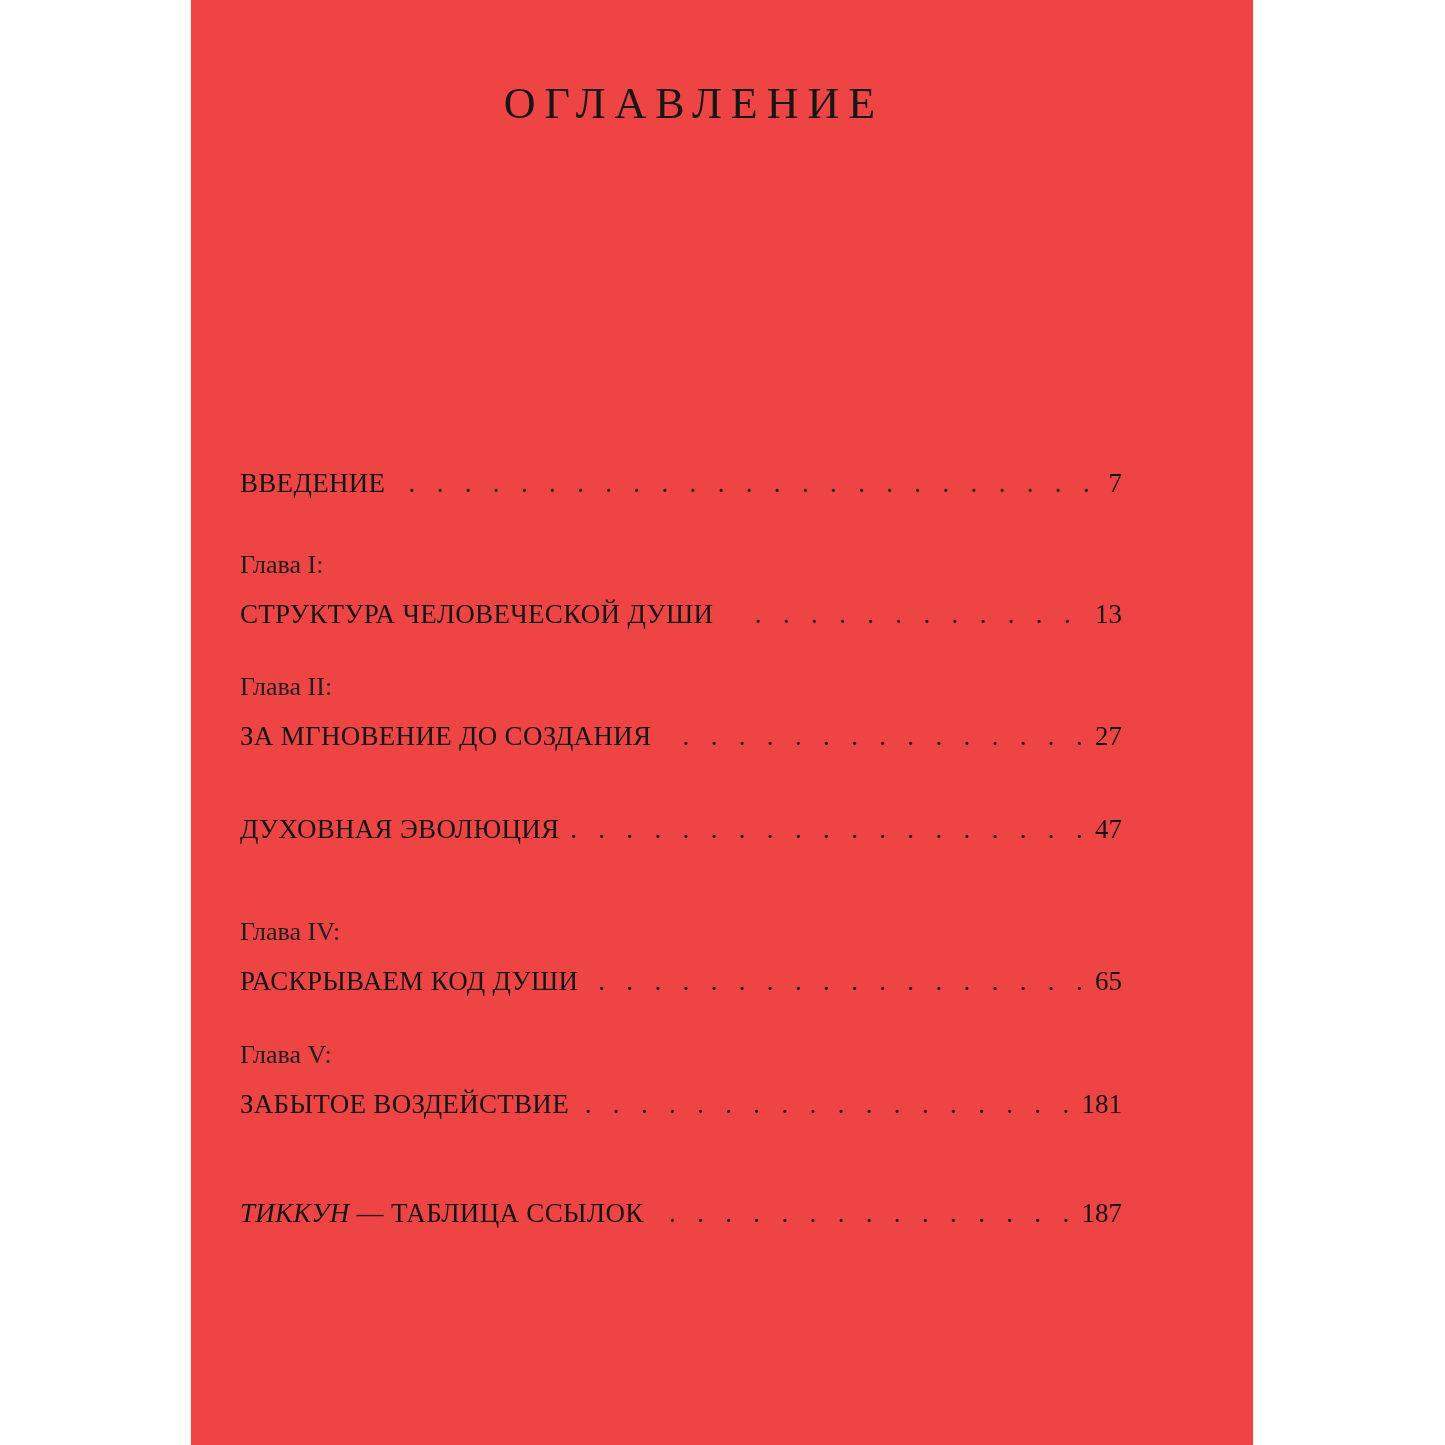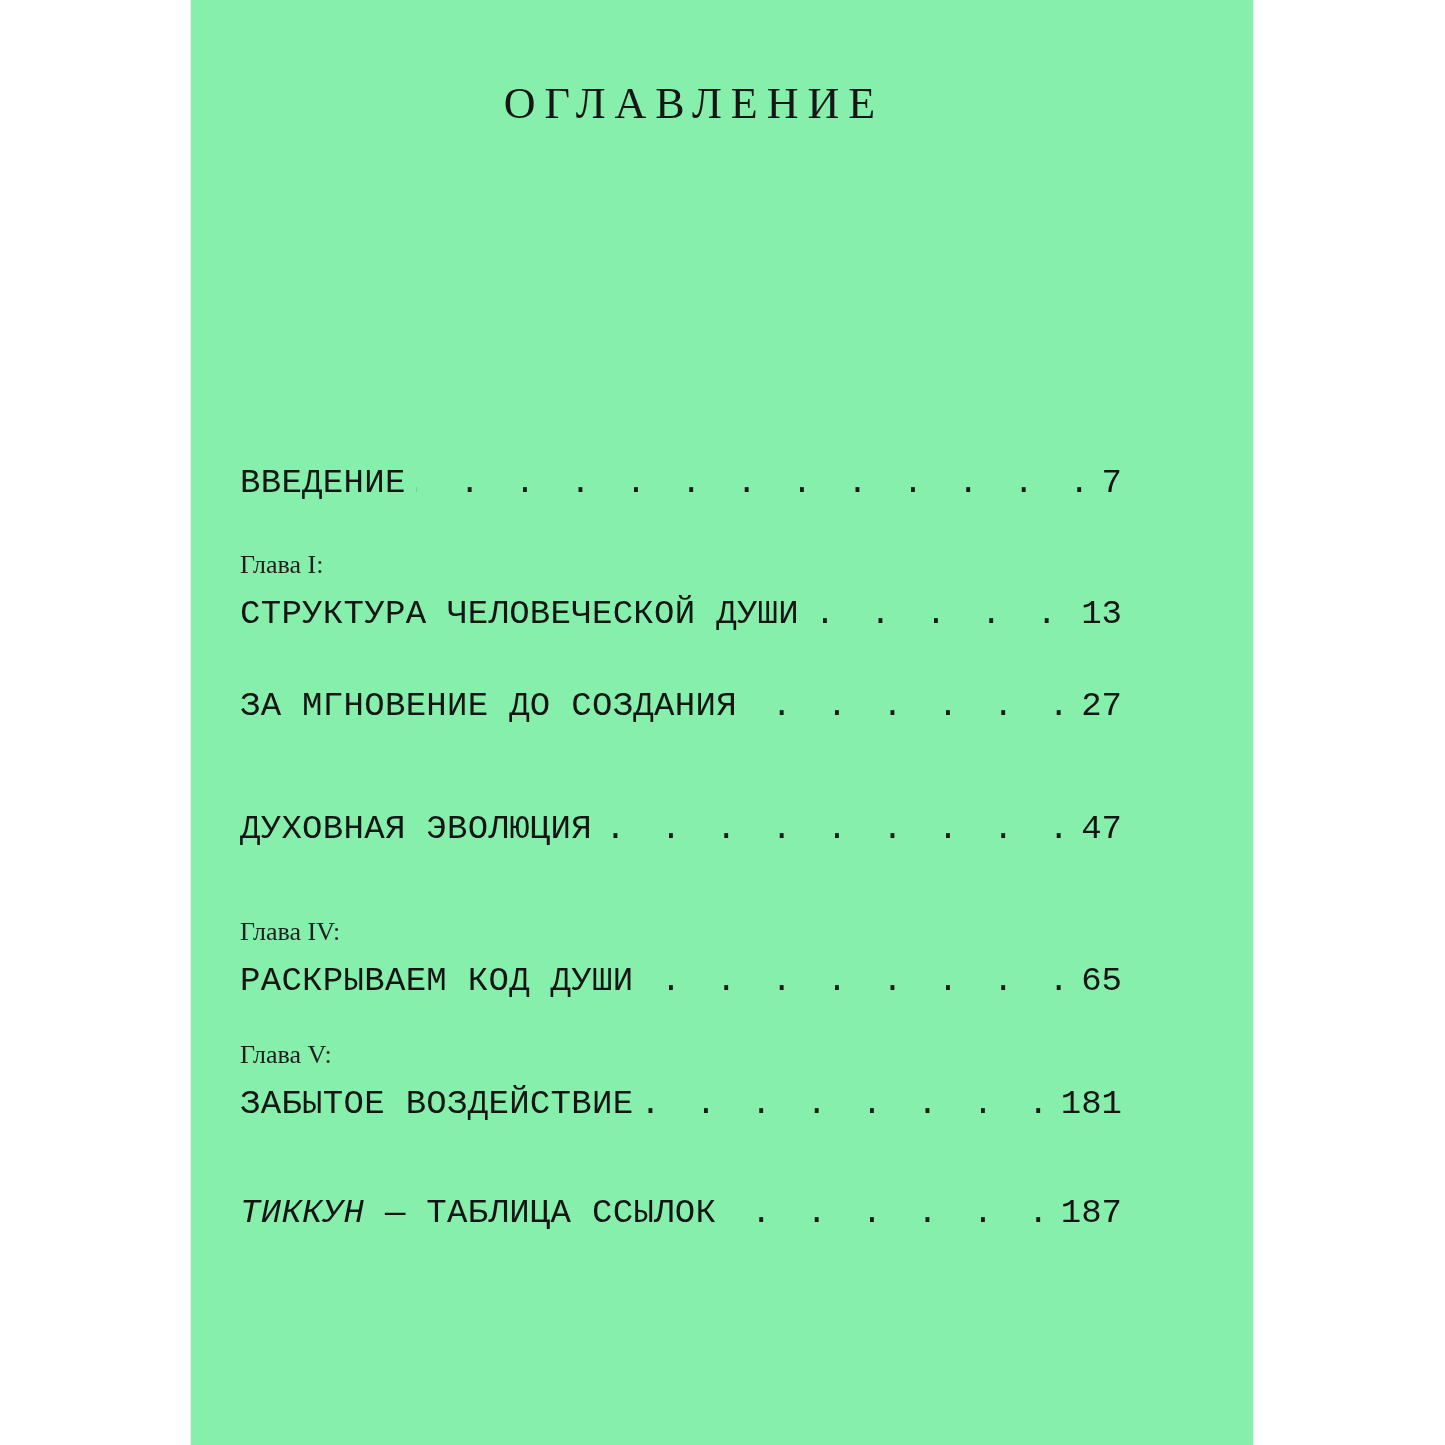--- a/index.html
+++ b/index.html
@@ -14,21 +14,21 @@
     overflow: hidden;
     font-family: "Liberation Serif", "DejaVu Serif", serif;
     color: #1a1a1a;
   }
   .page {
     position: absolute;
     left: 190px;
     top: 0;
     width: 1064px;
     height: 1445px;
-    background: #86efac;
+    background: #ef4444;
     box-shadow: inset 1px 0 0 #eeeeee, inset -1px 0 0 #eeeeee;
   }
   .title {
     position: absolute;
     left: 0;
     width: 100%;
     top: 78px;
     text-align: center;
     font-size: 44px;
     letter-spacing: 9px;
@@ -55,26 +55,25 @@
   .chapter-label {
     font-size: 26px;
     color: #1f1f1f;
     height: 30px;
     line-height: 30px;
     white-space: nowrap;
   }
   .row {
     display: flex;
     align-items: baseline;
-    font-size: 34px;
+    font-size: 27px;
     line-height: 40px;
     height: 40px;
     white-space: nowrap;
     color: #151515;
-    font-family: Liberation Mono, monospace;
   }
   .row .label {
     flex: 0 0 auto;
     letter-spacing: 0.3px;
   }
   .row .label.italic-lead em {
     font-style: italic;
   }
   .row .leader {
     flex: 1 1 auto;
@@ -116,20 +115,21 @@
   <div class="entry" style="top:550px;">
     <div class="chapter-label">Глава I:</div>
     <div class="row" style="margin-top:14px;gap:12px;">
       <span class="label">СТРУКТУРА ЧЕЛОВЕЧЕСКОЙ ДУШИ</span>
       <span class="leader"></span>
       <span class="page-num">13</span>
     </div>
   </div>
 
   <div class="entry" style="top:672px;">
+    <div class="chapter-label">Глава II:</div>
     <div class="row" style="margin-top:14px;align-items:flex-end;">
       <span class="label">ЗА МГНОВЕНИЕ ДО СОЗДАНИЯ</span>
       <span class="leader"></span>
       <span class="page-num">27</span>
     </div>
   </div>
 
   <div class="entry" style="top:795px;">
     <div class="row" style="margin-top:14px;">
       <span class="label">ДУХОВНАЯ ЭВОЛЮЦИЯ</span>

